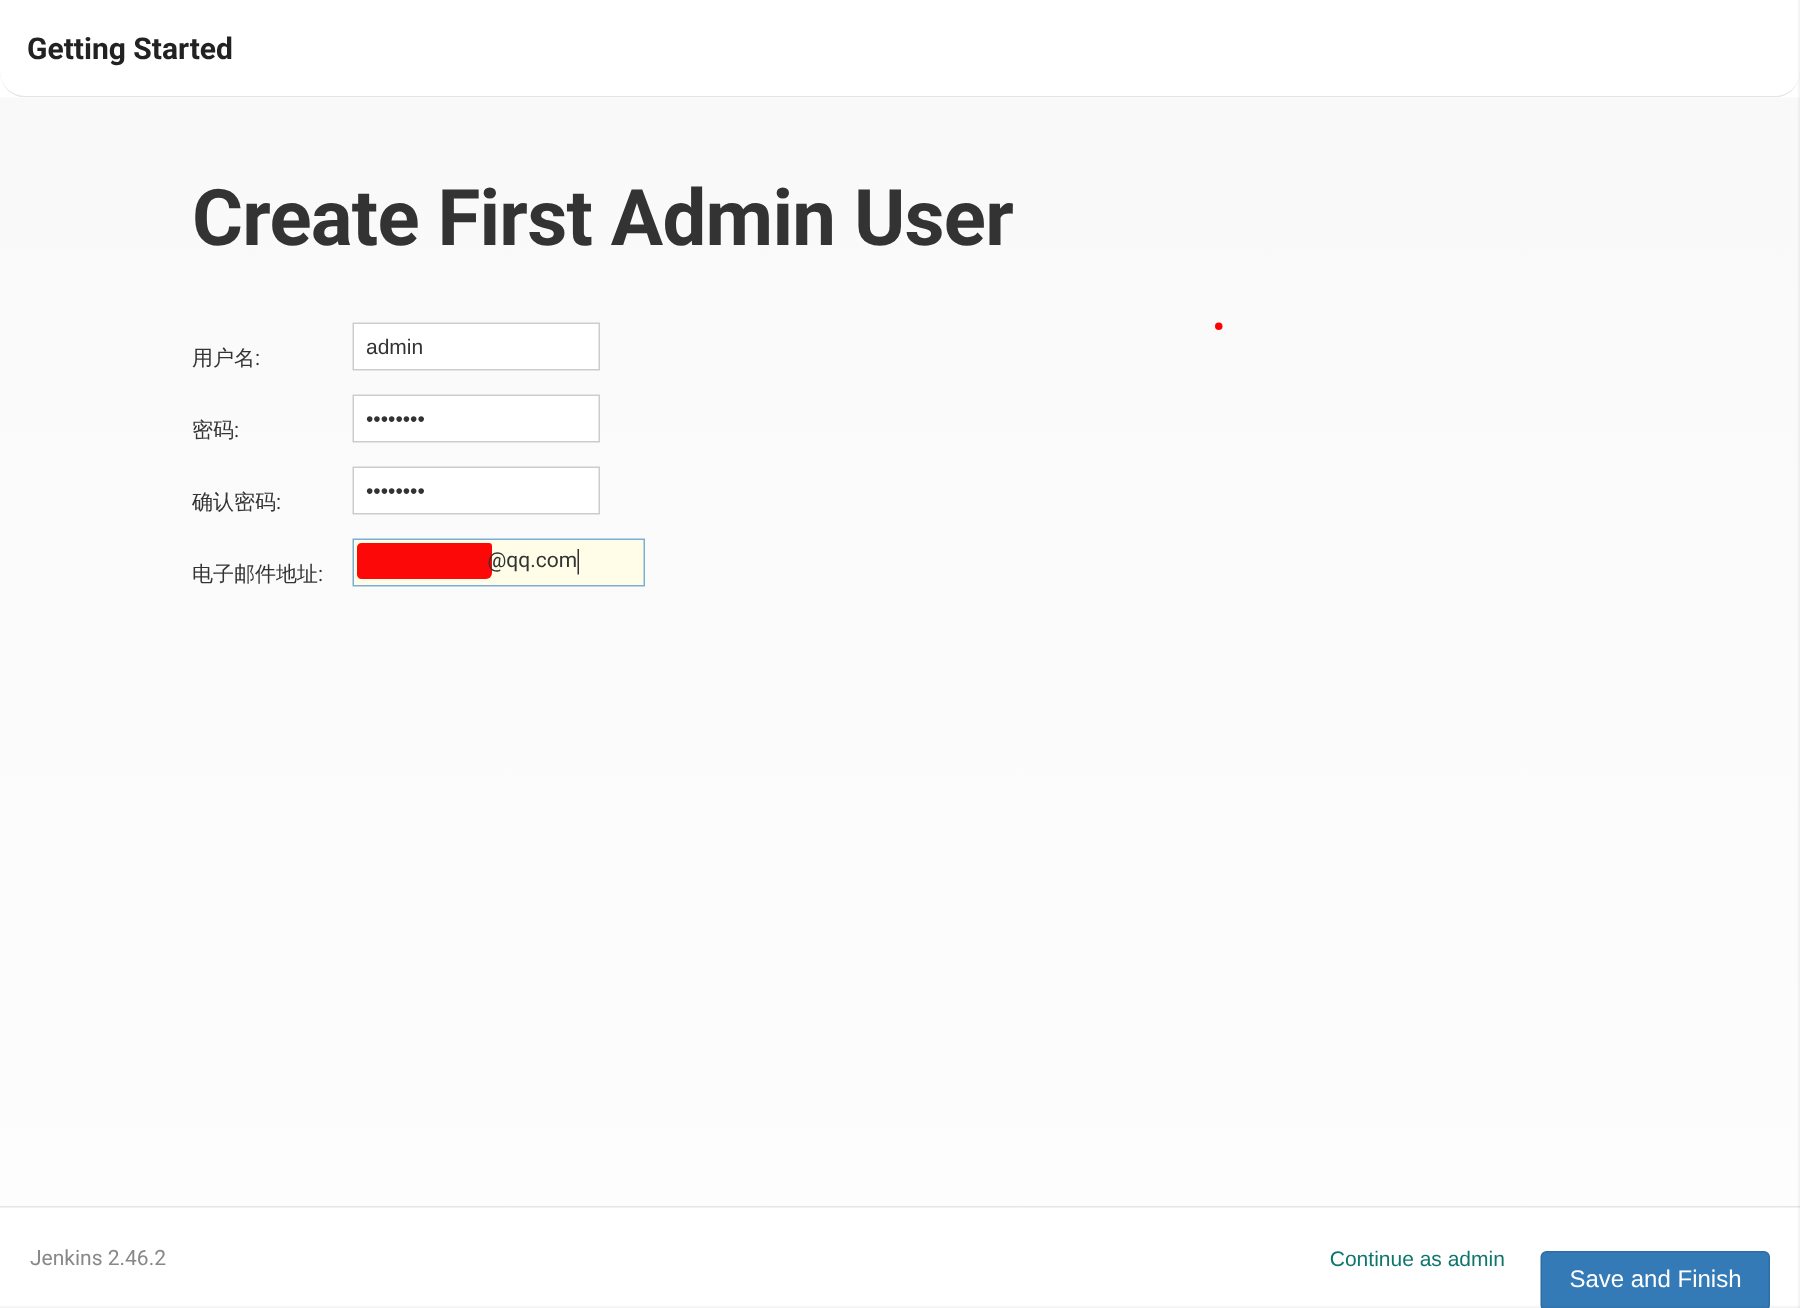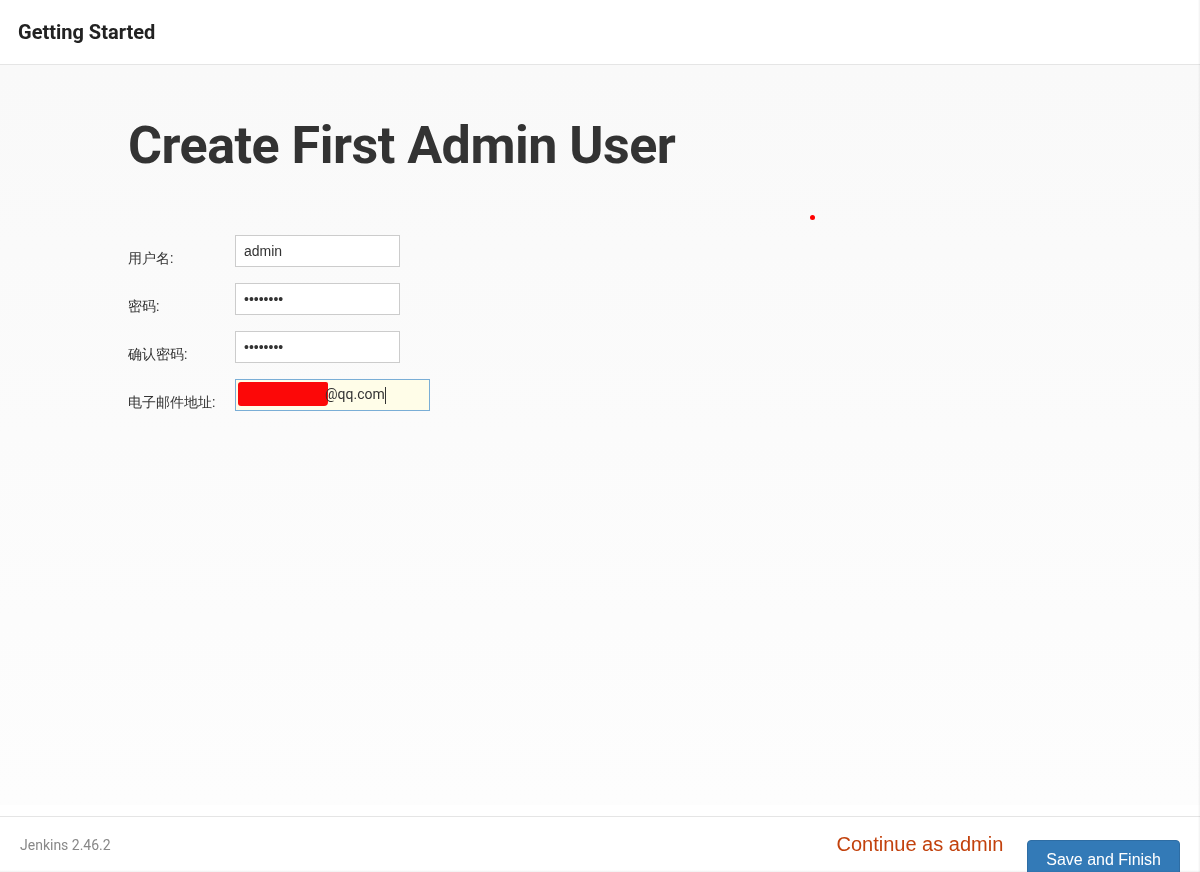--- a/index.html
+++ b/index.html
@@ -12,38 +12,39 @@
       width: 1200px;
       height: 872px;
       background: #fff;
       position: relative;
       overflow: hidden;
     }
     .header {
       padding: 20px 18px;
       border-bottom: 1px solid #e5e5e5;
       background: #fff;
+      border-radius: 17px;
     }
     .header-title {
       font-size: 20px;
       font-weight: 700;
       color: #222;
     }
     .content-area {
       background: linear-gradient(to bottom, #f9f9f9 0%, #fdfdfd 100%);
       height: calc(100% - 62px - 70px);
       padding: 50px 0 0 128px;
       position: relative;
     }
     .main-heading {
       font-size: 52px;
       font-weight: 700;
       color: #333;
       letter-spacing: -0.5px;
-      margin-bottom: 58px;
+      margin-bottom: 38px;
     }
     .form {
       display: block;
     }
     .form-row {
       display: flex;
       align-items: center;
       margin-bottom: 14px;
     }
     .form-label {
@@ -114,42 +115,42 @@
       height: 17px;
       display: inline-block;
       vertical-align: middle;
       margin-left: 0;
     }
     .footer {
       position: absolute;
       bottom: 0;
       left: 0;
       right: 0;
-      height: 56px;
+      height: 68px;
       background: #fff;
       border-top: 1px solid #e5e5e5;
       display: flex;
       align-items: center;
       justify-content: space-between;
       padding: 0 20px;
     }
     .footer-version {
       font-size: 14px;
       color: #888;
     }
     .footer-actions {
       display: flex;
       align-items: center;
       gap: 24px;
     }
     .link-button {
       background: none;
       border: none;
-      color: #c2410c;
-      font-size: 20px;
+      color: #0f766e;
+      font-size: 14px;
       cursor: pointer;
     }
     .primary-button {
       background: #337ab7;
       border: 1px solid #2e6da4;
       color: #fff;
       font-size: 16px;
       padding: 10px 18px;
       border-radius: 4px;
       cursor: pointer;

